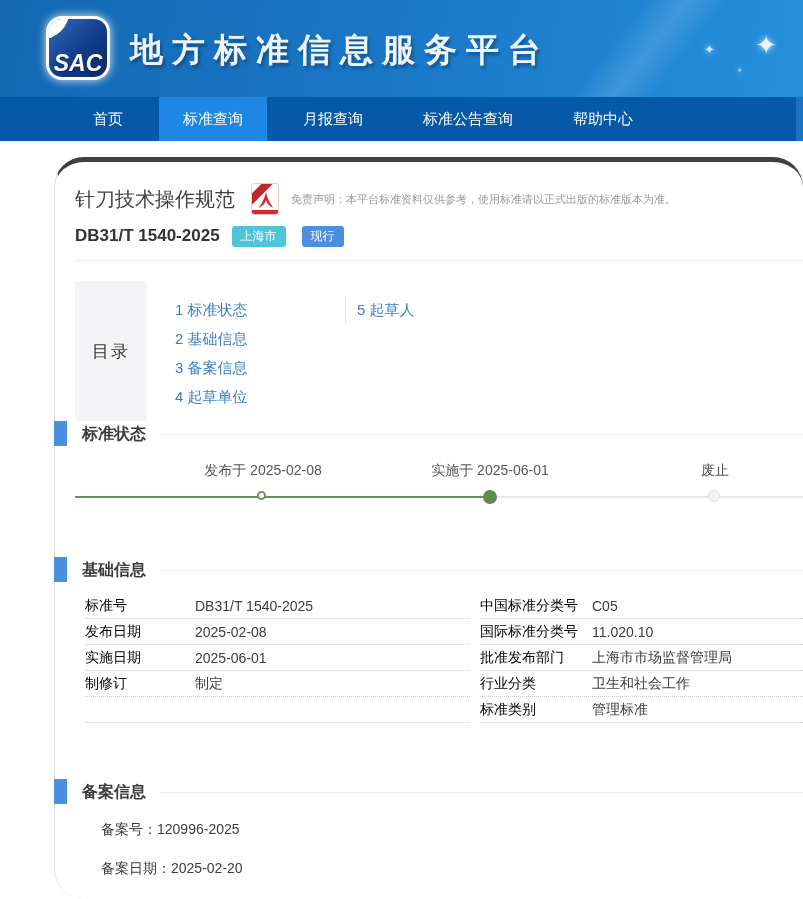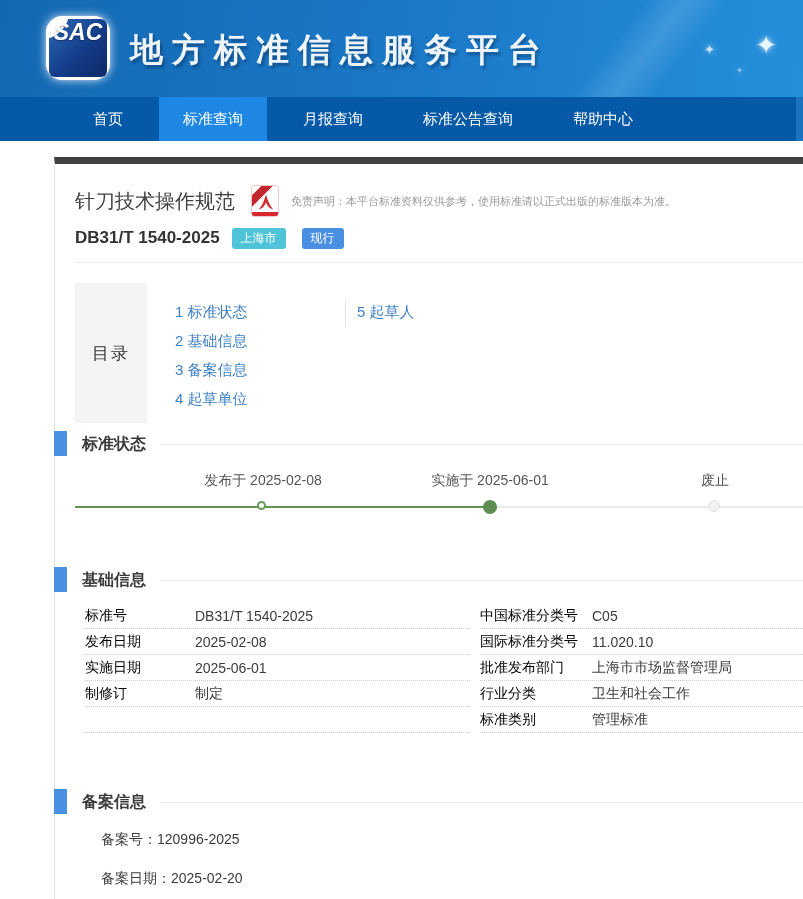--- a/index.html
+++ b/index.html
@@ -23,23 +23,23 @@
   .sparkle.s1 { right:26px; top:30px; font-size:26px; }
   .sparkle.s2 { right:88px; top:42px; font-size:13px; opacity:.85; }
   .sparkle.s3 { right:60px; top:66px; font-size:8px; opacity:.6; }
   .logo {
     position:absolute; left:46px; top:16px; width:64px; height:64px;
     background:#ffffff; border-radius:16px;
     box-shadow:0 0 10px rgba(255,255,255,.85);
     padding:3px;
   }
   .logo-inner {
-    width:100%; height:100%; border-radius:6px; position:relative; overflow:hidden;
+    width:100%; height:100%; border-radius:13px; position:relative; overflow:hidden;
     background:linear-gradient(135deg,#2e6cb8 0%,#143c8a 55%,#0c2a66 100%);
-    display:flex; align-items:flex-start; justify-content:center;
+    display:flex; align-items:flex-end; justify-content:center;
   }
   .logo-inner::before {
     content:""; position:absolute; left:-10px; top:-10px; width:30px; height:30px;
     background:#fff; border-radius:0 0 90% 0;
   }
   .logo-text {
     color:#fff; font-weight:bold; font-style:italic; font-size:23px; letter-spacing:0;
     text-shadow:0 1px 2px rgba(0,0,0,.4); position:relative;
   }
   .site-title {
@@ -56,22 +56,23 @@
   .nav-item {
     color:#fff; font-size:15px; line-height:44px; padding:0 24px;
     text-decoration:none; cursor:pointer; margin-right:12px; white-space:nowrap;
   }
   .nav-item.active { background:#1d87e3; }
   .nav-right-strip { position:absolute; right:0; top:0; width:7px; height:44px; background:#1a72c0; }
 
   
   .card {
     position:absolute; left:54px; top:157px; right:0; bottom:0;
-    background:#fff; border-left:1px solid #e3e3e3; border-top:7px solid #404040;
+    background:#fff; border-left:1px solid #e3e3e3; border-top:5px solid #404040;
     padding:0 0 17px 20px;
+    border-radius:30px;
   }
 
   .title-row { margin-top:20px; height:34px; display:flex; align-items:center; }
   .page-title { font-size:20px; color:#404040; font-weight:normal; }
   .pdf-icon { width:28px; height:32px; margin:0 12px 0 16px; position:relative;
     background:#fff; border:1px solid #eecaca; border-radius:3px; overflow:hidden; cursor:pointer; flex-shrink:0; }
   .pdf-icon .ribbon { position:absolute; left:-10px; top:4px; width:34px; height:8px;
     background:#c1272d; transform:rotate(-45deg); }
   .pdf-icon .bar { position:absolute; left:0; right:0; bottom:0; height:4px; background:#d9272e; }
   .pdf-icon svg { position:absolute; left:3px; top:6px; }
@@ -97,21 +98,21 @@
   .toc-divider { width:1px; height:26px; background:#e5e5e5; margin-top:3px; }
   .toc-col2 { padding-left:11px; }
   .toc-link { display:block; color:#3e80c4; font-size:15px; line-height:29px; text-decoration:none; cursor:pointer; white-space:nowrap; }
 
   
   .section-header { position:relative; height:26px; display:flex; align-items:center; }
   .section-marker { position:absolute; left:-21px; top:0; width:13px; height:25px; background:#4a90e2; }
   .section-title { font-size:16px; font-weight:bold; color:#3a3a3a; margin-left:7px; flex-shrink:0; }
   .section-line { flex:1; height:1px; background:#ececec; margin-left:14px; }
 
-  .status-section .section-header { margin-top:8px; }
+  .status-section .section-header { }
 
   
   .timeline { position:relative; height:110px; }
   .tl-line { position:absolute; top:49px; height:2px; }
   .tl-green { left:0; width:415px; background:#649455; }
   .tl-gray { left:415px; right:0; background:#e8e8e8; }
   .tl-label { position:absolute; top:15px; width:200px; text-align:center; font-size:14px; color:#555; }
   .tl-label.l1 { left:88px; }
   .tl-label.l2 { left:315px; }
   .tl-label.l3 { left:540px; }

